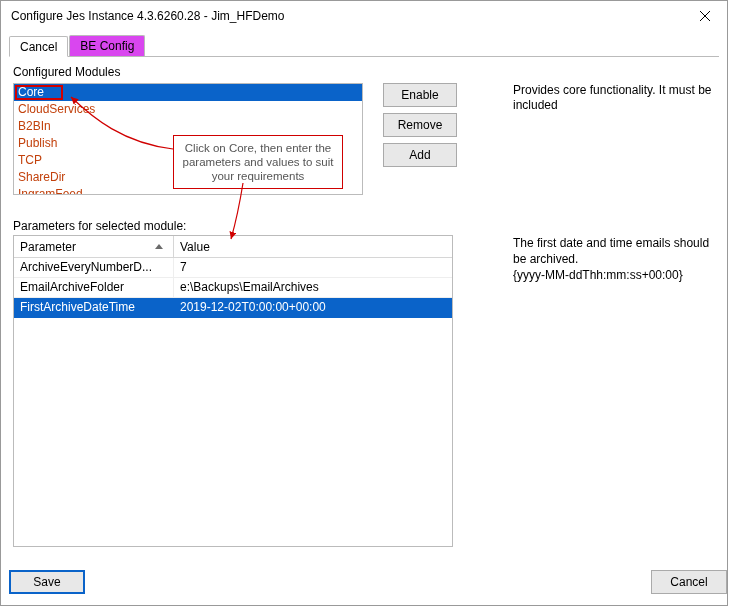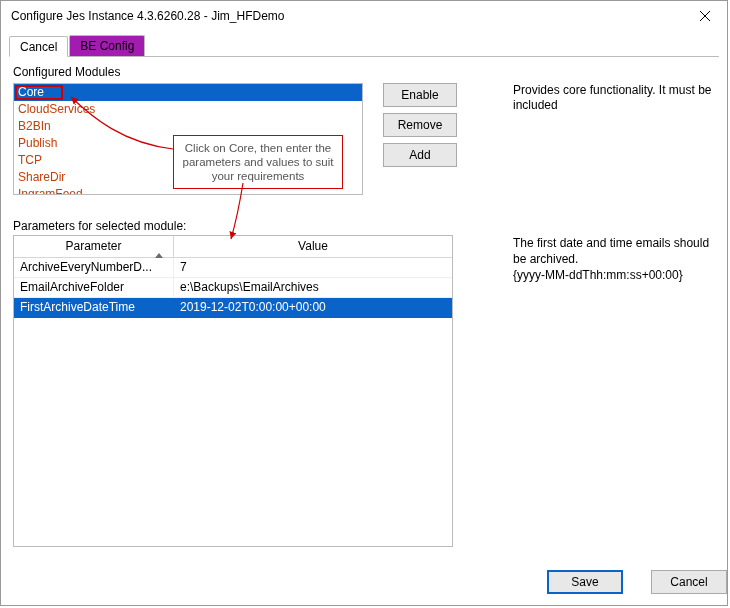--- a/index.html
+++ b/index.html
@@ -46,21 +46,21 @@
   .tabstrip {
     display: flex;
     border-bottom: 1px solid #bbb;
     height: 22px;
   }
   .tab {
     padding: 3px 10px;
     border: 1px solid #bbb;
     border-bottom: none;
     margin-right: 1px;
-    background: #a21caf;
+    background: #d946ef;
     border-radius: 2px 2px 0 0;
     font-size: 12px;
     cursor: pointer;
     position: relative;
   }
   .tab.active {
     background: #fff;
     border-bottom: 1px solid #fff;
     top: 1px;
   }
@@ -170,21 +170,20 @@
     background: #fff;
     border-bottom: 1px solid #d6d6d6;
   }
   .grid-header .hcell {
     border-right: 1px solid #d6d6d6;
     padding: 3px 6px;
     font-size: 12px;
     display: flex;
     align-items: center;
     position: relative;
-    flex-direction: column;
   }
   .hcell.c1 { width: 160px; }
   .hcell.c2 { flex: 1; border-right: none; }
   .sort-tri {
     width: 0; height: 0;
     border-left: 4px solid transparent;
     border-right: 4px solid transparent;
     border-bottom: 5px solid #6b6b6b;
     margin-left: auto;
     margin-right: 4px;
@@ -218,22 +217,22 @@
     left: 500px;
     top: 0;
     width: 205px;
     font-size: 12px;
     line-height: 16px;
   }
   .footer {
     height: 46px;
     display: flex;
     align-items: center;
-    justify-content: flex-end;
-    gap: 28px;
+    justify-content: space-between;
+    gap: 0;
     margin-left: 8px;
   }
   .footer .btn { width: 76px; }
   .footer .btn.primary { border: 2px solid #0a63c9; background: #e8e8e8; }
   .arrow-svg {
     position: absolute;
     left: 0; top: 0;
     pointer-events: none;
     z-index: 10;
   }

